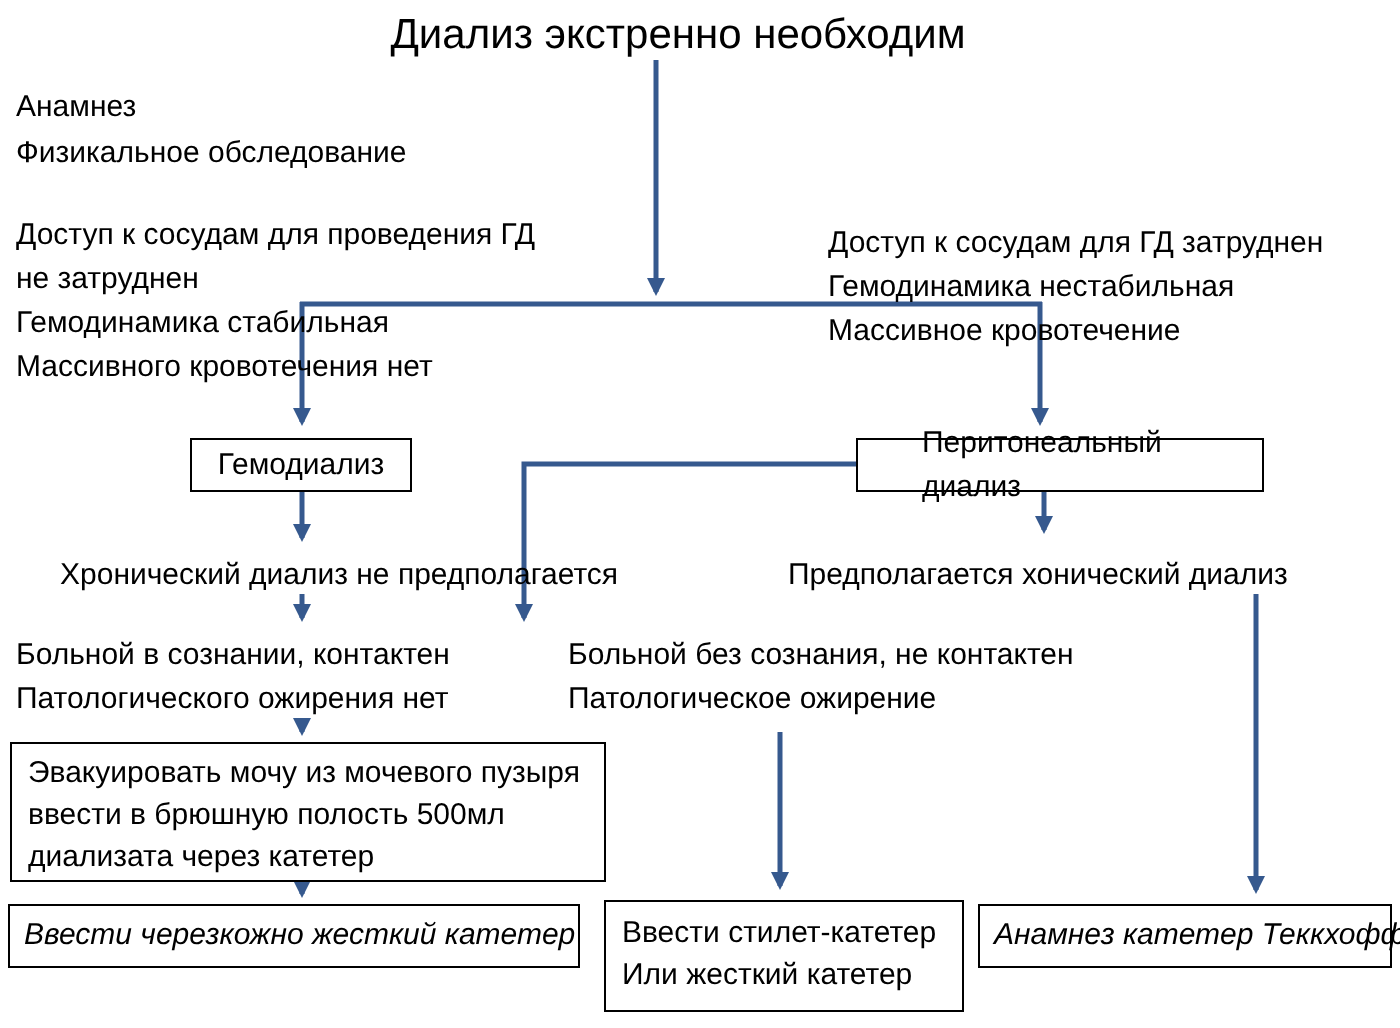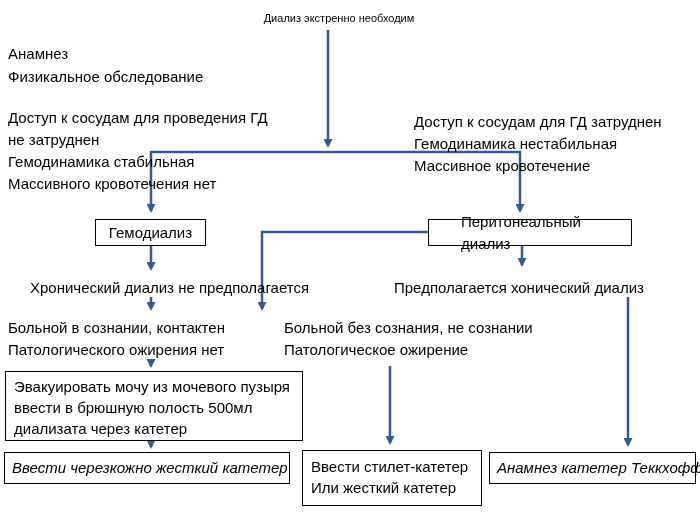--- a/index.html
+++ b/index.html
@@ -32,21 +32,21 @@
   .arrow{
     stroke:var(--arrow);
     stroke-width:2.5;
     fill:none;
   }
   .ah{fill:var(--arrow);}
   .txt{position:absolute;white-space:nowrap;}
   .title{
     left:0;top:7px;width:678px;
     text-align:center;
-    font-size:11px;
+    font-size:21px;
   }
   .box{
     position:absolute;
     border:1.6px solid var(--box_border);
     box-sizing:border-box;
     background:var(--background);
   }
   .box.center{
     display:flex;
     align-items:center;
@@ -117,21 +117,21 @@
   <div class="txt" style="left:8px;top:277px;margin-left:22px;">Хронический диализ не предполагается</div>
 
   <div class="txt" style="left:394px;top:277px;">Предполагается хонический диализ</div>
 
   <div class="txt" style="left:8px;top:317px;">
     <div>Больной в сознании, контактен</div>
     <div>Патологического ожирения нет</div>
   </div>
 
   <div class="txt" style="left:284px;top:317px;">
-    <div>Больной без сознания, не сознании</div>
+    <div>Больной без сознания, не контактен</div>
     <div>Патологическое ожирение</div>
   </div>
 
   <div class="box pad" style="left:5px;top:371px;width:298px;height:70px;">
     <div>Эвакуировать мочу из мочевого пузыря</div>
     <div>ввести в брюшную полость 500мл</div>
     <div>диализата через катетер</div>
   </div>
 
   <div class="box vcenter" style="left:4px;top:452px;width:286px;height:32px;">Ввести черезкожно жесткий катетер</div>

